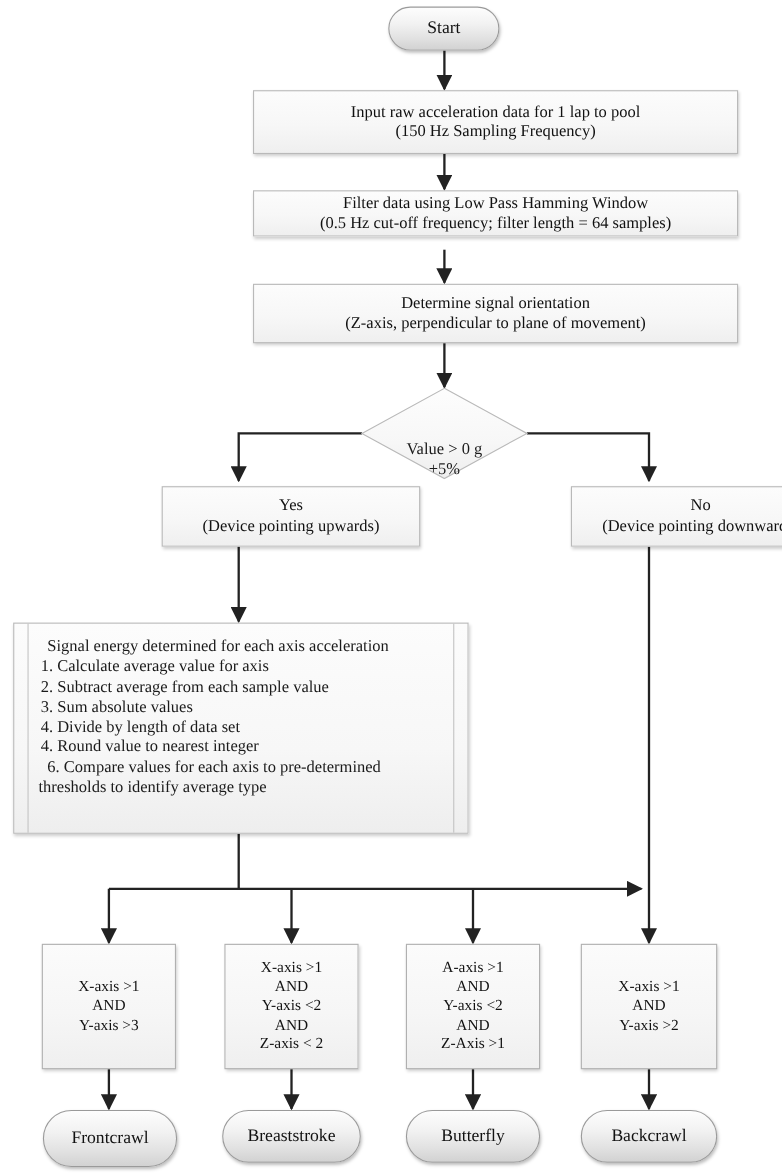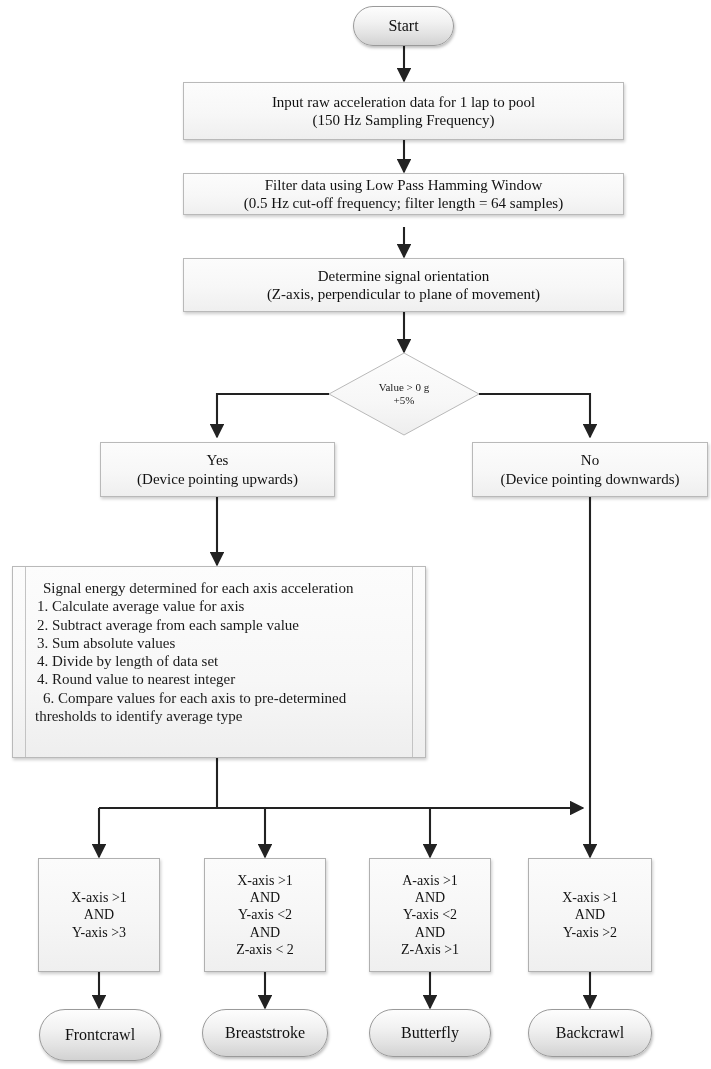--- a/index.html
+++ b/index.html
@@ -51,20 +51,21 @@
     color: #111;
   }
 
   
   .process {
     border: 1px solid #b9b9b9;
     background: linear-gradient(to bottom, #fcfcfc 0%, #f7f7f7 55%, #efefef 100%);
     box-shadow: 1px 2px 3px rgba(0,0,0,0.20);
     font-size: 15px;
     color: #111;
+    margin-left: 47px;
   }
 
   
   .predefined {
     border: 1px solid #b9b9b9;
     background: linear-gradient(to bottom, #fcfcfc 0%, #f7f7f7 60%, #eeeeee 100%);
     box-shadow: 1px 2px 3px rgba(0,0,0,0.20);
     font-size: 15px;
     align-items: flex-start;
     justify-content: flex-start;
@@ -94,21 +95,22 @@
   }
   .predefined .plist .ln.wrapline {
     text-indent: -2px;
   }
 
   
   .decision {
     background: transparent;
     border: none;
     box-shadow: none;
-    font-size: 11px;
+    font-size: 15px;
+    justify-content: flex-end;
   }
   .decision .dia {
     position: absolute;
     left: 0; top: 0; right: 0; bottom: 0;
     z-index: 0;
   }
   .decision .dtext {
     position: relative;
     z-index: 1;
     line-height: 1.2;

